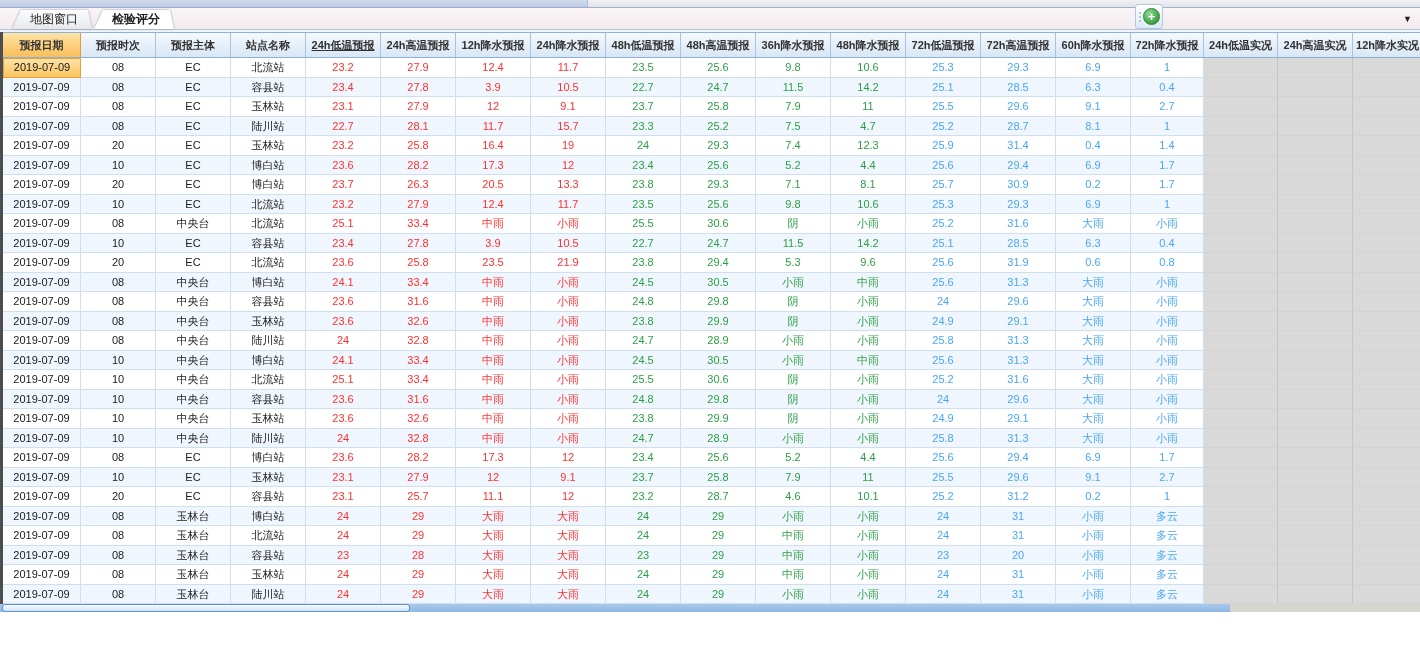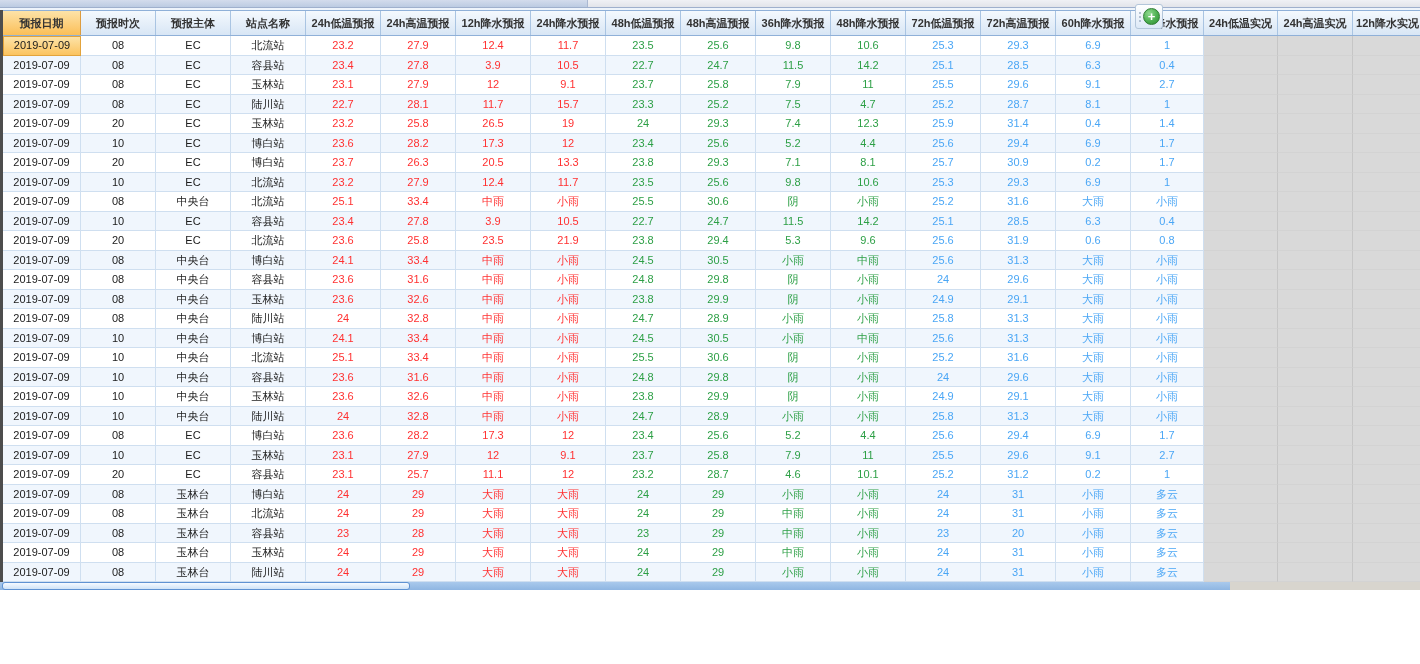--- a/index.html
+++ b/index.html
@@ -85,41 +85,50 @@
 </head>
 <body>
 
 <div id="app">
 
   <div class="top-edge">
     <div class="seg-l"></div>
     <div class="seg-r"></div>
   </div>
 
+  <div class="tabstrip">
+    <div class="tab-outer">
+        <div class="tab">地图窗口</div>
+      </div>
+    <div class="tab-outer">
+        <div class="tab active">检验评分</div>
+      </div>
+    <div class="collapse-arrow">▼</div>
+  </div>
 
   <div class="add-btn">
     <span class="grip">
         <i></i>
         <i></i>
         <i></i>
       </span>
     <span class="plus-circle">+</span>
   </div>
 
 
 
   <div class="gap-line"></div>
 
   <div class="grid">
     <div class="ghead" id="ghead">
         <div class="hcell sorted" style="width: 78px; text-align: center;">预报日期</div>
         <div class="hcell" style="width: 75px;">预报时次</div>
         <div class="hcell" style="width: 75px;">预报主体</div>
         <div class="hcell" style="width: 75px;">站点名称</div>
-        <div class="hcell" style="width: 75px;">24h低温预报</div>
+        <div class="hcell" style="width: 75px; text-decoration: underline;">24h低温预报</div>
         <div class="hcell" style="width: 75px;">24h高温预报</div>
         <div class="hcell" style="width: 75px;">12h降水预报</div>
         <div class="hcell" style="width: 75px;">24h降水预报</div>
         <div class="hcell" style="width: 75px;">48h低温预报</div>
         <div class="hcell" style="width: 75px;">48h高温预报</div>
         <div class="hcell" style="width: 75px;">36h降水预报</div>
         <div class="hcell" style="width: 75px;">48h降水预报</div>
         <div class="hcell" style="width: 75px;">72h低温预报</div>
         <div class="hcell" style="width: 75px;">72h高温预报</div>
         <div class="hcell" style="width: 75px;">60h降水预报</div>
@@ -213,21 +222,21 @@
           <div class="cell c-empty" style="width: 75px;"></div>
           <div class="cell c-empty" style="width: 70px;"></div>
         </div>
         <div class="grow">
           <div class="cell" style="width: 78px;">2019-07-09</div>
           <div class="cell" style="width: 75px;">20</div>
           <div class="cell" style="width: 75px;">EC</div>
           <div class="cell" style="width: 75px;">玉林站</div>
           <div class="cell c-red" style="width: 75px;">23.2</div>
           <div class="cell c-red" style="width: 75px;">25.8</div>
-          <div class="cell c-red" style="width: 75px;">26.5</div>
+          <div class="cell c-red" style="width: 75px;">16.4</div>
           <div class="cell c-red" style="width: 75px;">19</div>
           <div class="cell c-green" style="width: 75px;">24</div>
           <div class="cell c-green" style="width: 75px;">29.3</div>
           <div class="cell c-green" style="width: 75px;">7.4</div>
           <div class="cell c-green" style="width: 75px;">12.3</div>
           <div class="cell c-blue" style="width: 75px;">25.9</div>
           <div class="cell c-blue" style="width: 75px;">31.4</div>
           <div class="cell c-blue" style="width: 75px;">0.4</div>
           <div class="cell c-blue" style="width: 73px;">1.4</div>
           <div class="cell c-empty" style="width: 74px;"></div>

